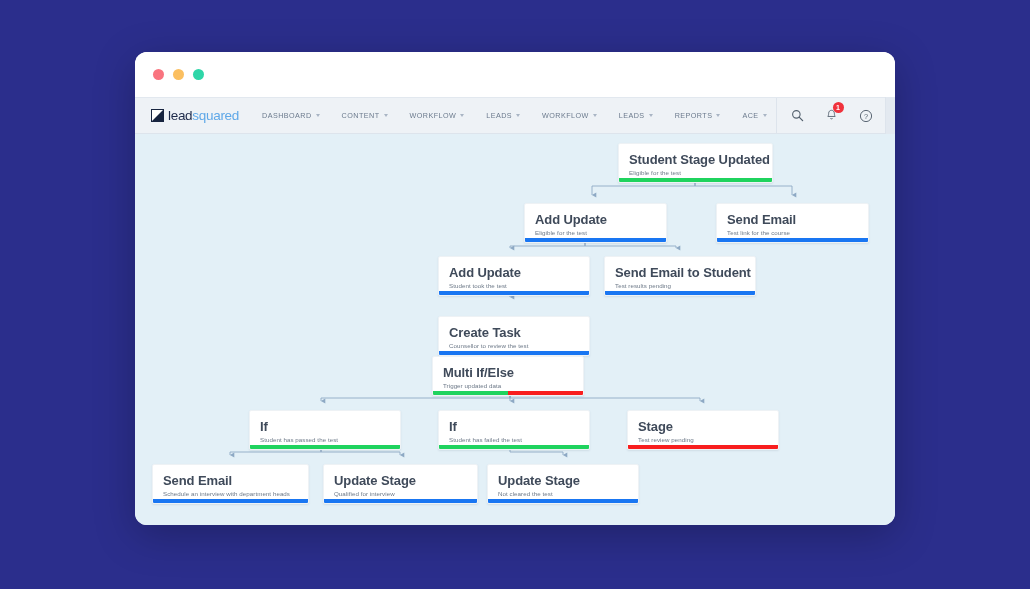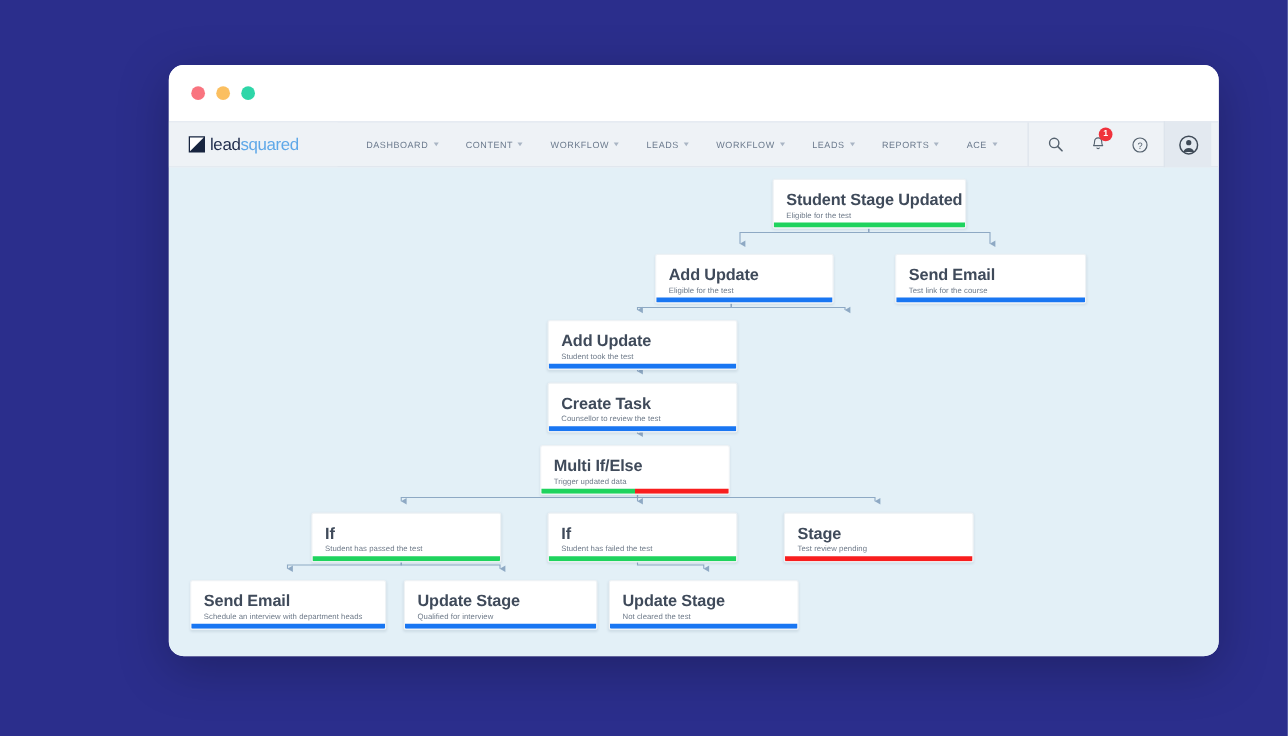--- a/index.html
+++ b/index.html
@@ -10,21 +10,21 @@
     overflow: hidden;
     background: #2b2e8c;
     font-family: "Liberation Sans", sans-serif;
   }
 
   
   .window {
     position: absolute;
     left: 135px;
     top: 52px;
-    width: 840px;
+    width: 760px;
     height: 473px;
     background: #ffffff;
     border-radius: 12px;
     overflow: hidden;
     box-shadow: 0 10px 40px rgba(0,0,0,0.25);
   }
 
   .titlebar {
     height: 45px;
     background: #ffffff;
@@ -321,22 +321,29 @@
     </div>
 
     <div class="node" style="left:303px; top:122px; width:152px; height:40px;">
       <div class="title">Add Update</div>
       <div class="sub">Student took the test</div>
       <div class="bar">
         <div class="seg bar-blue" style="width:100%"></div>
       </div>
     </div>
 
-
-    <div class="node" style="left:303px; top:172px; width:152px; height:40px;">
+    <div class="node" style="left:469px; top:122px; width:152px; height:40px;">
+      <div class="title">Send Email to Student</div>
+      <div class="sub">Test results pending</div>
+      <div class="bar">
+        <div class="seg bar-blue" style="width:100%"></div>
+      </div>
+    </div>
+
+    <div class="node" style="left:303px; top:182px; width:152px; height:40px;">
       <div class="title">Create Task</div>
       <div class="sub">Counsellor to review the test</div>
       <div class="bar">
         <div class="seg bar-blue" style="width:100%"></div>
       </div>
     </div>
 
     <div class="node" style="left:297px; top:222px; width:152px; height:40px;">
       <div class="title">Multi If/Else</div>
       <div class="sub">Trigger updated data</div>

